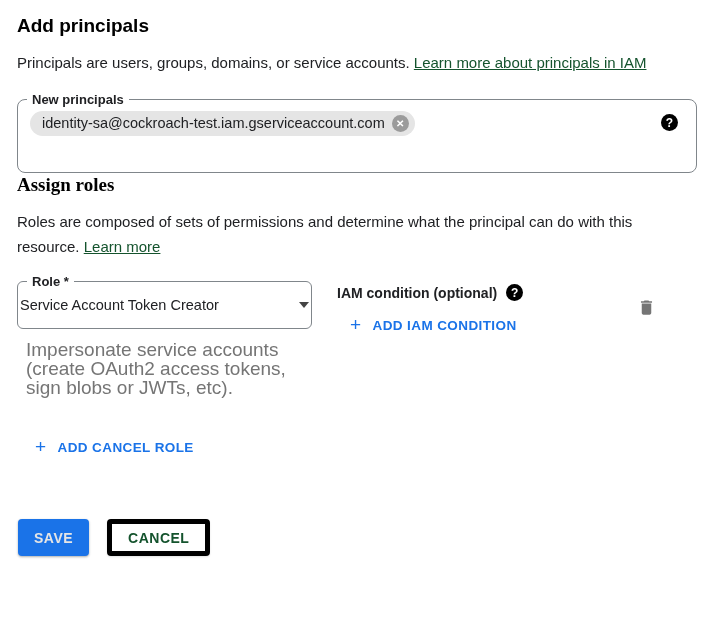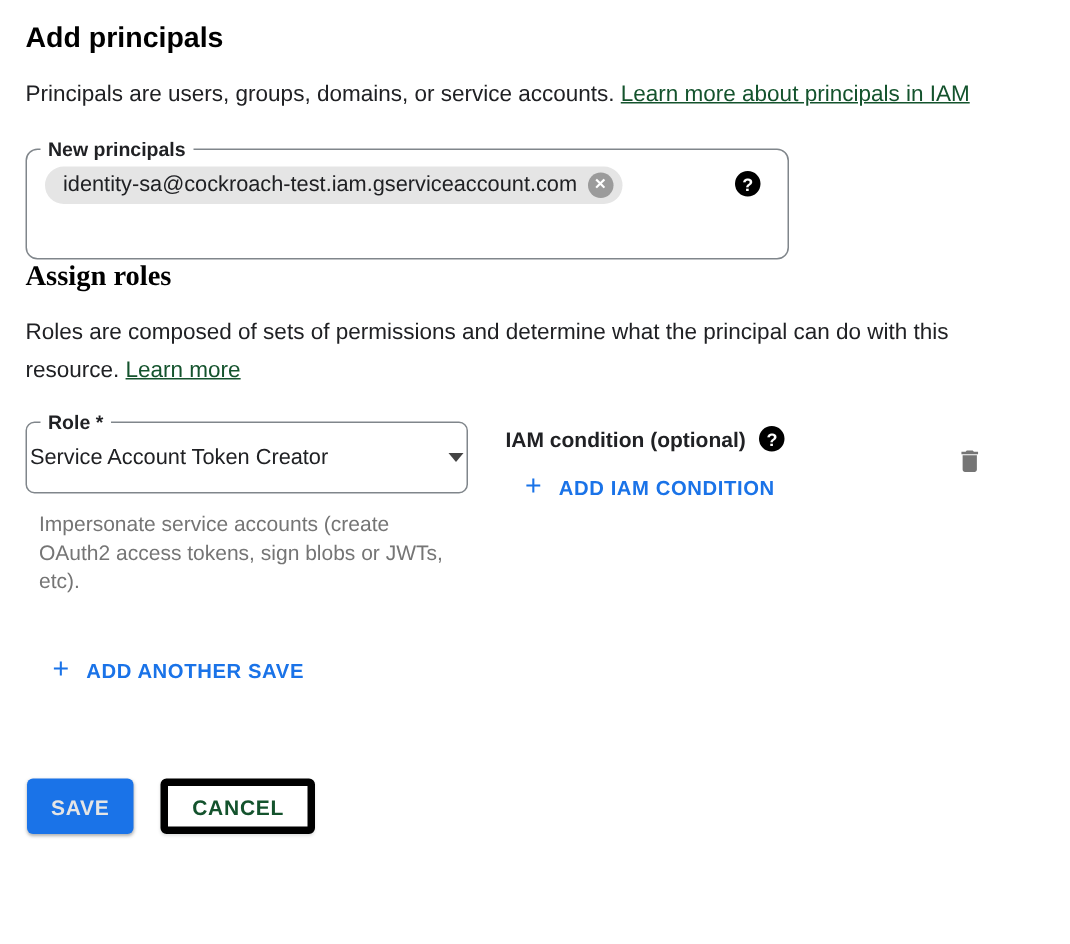--- a/index.html
+++ b/index.html
@@ -16,21 +16,21 @@
     margin:0; line-height:24px;
   }
   p.desc {
     font-size:15px; line-height:25px; color:#202124;
     margin:12px 0 0 0; max-width:652px;
   }
   a.text-link { color:#14532d; text-decoration:underline; cursor:pointer; }
 
   
   .principals-field {
-    position:relative; width:509px; height:74px;
+    position:relative; width:680px; height:74px;
     border:1px solid #80868b; border-radius:8px;
     margin-top:24px; padding:11px 12px; box-sizing:border-box;
     background:#fff; cursor:text;
   }
   .notch-label {
     position:absolute; top:-9px; left:9px;
     background:#fff; padding:0 5px;
     font-size:13px; font-weight:700; color:#202124; line-height:17px;
     white-space:nowrap;
   }
@@ -67,21 +67,21 @@
     background:#fff; cursor:pointer;
   }
   .role-value { flex:1; font-size:14.5px; color:#202124; }
   .dd-arrow {
     width:0; height:0;
     border-left:5px solid transparent; border-right:5px solid transparent;
     border-top:6px solid #444;
   }
   .role-helper {
     margin:11px 0 0 9px; width:278px;
-    font-size:14px; line-height:19px; color:#757575;
+    font-size:19px; line-height:19px; color:#757575;
   }
 
   .iam-col { margin-left:25px; flex:1 1 auto; }
   .iam-label-row {
     display:flex; align-items:center; gap:9px;
     font-size:14px; font-weight:700; color:#202124; margin-top:3px;
   }
   .blue-action {
     display:inline-flex; align-items:center; gap:11px;
     color:#1a73e8; font-size:13.5px; font-weight:700;
@@ -160,21 +160,21 @@
     <button class="trash-btn">
       <svg width="19" height="21" viewBox="0 0 24 24" fill="#757575" xmlns="http://www.w3.org/2000/svg">
         <path d="M6 19c0 1.1.9 2 2 2h8c1.1 0 2-.9 2-2V7H6v12zM19 4h-3.5l-1-1h-5l-1 1H5v2h14V4z"></path>
       </svg>
     </button>
   </div>
 
   <div class="add-role-row">
     <button class="blue-action">
       <span class="plus">+</span>
-      <span>ADD ANOTHER SAVE</span>
+      <span>ADD CANCEL ROLE</span>
     </button>
   </div>
 
   <div class="buttons-row">
     <button class="btn btn-primary">SAVE</button>
     <button class="btn btn-secondary">CANCEL</button>
   </div>
 
 </div>
 

